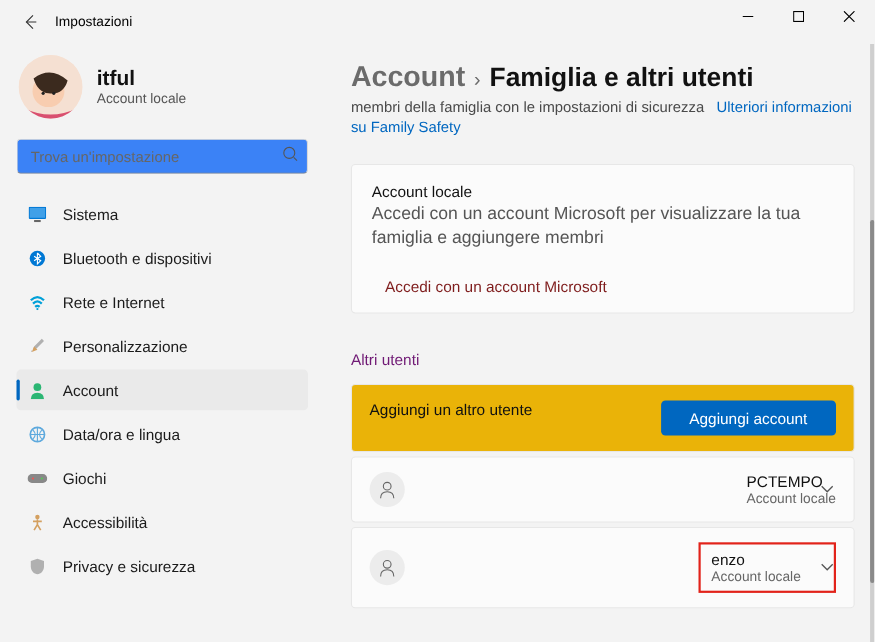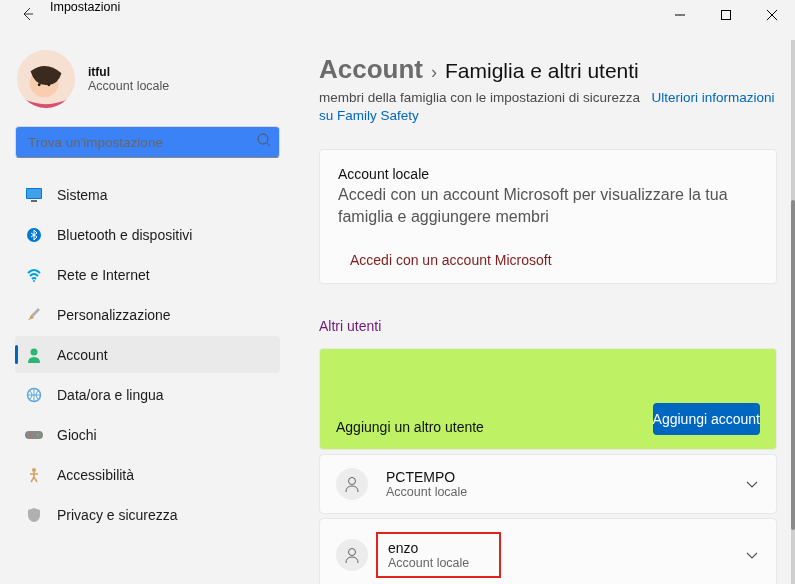--- a/index.html
+++ b/index.html
@@ -1,65 +1,65 @@
 <!DOCTYPE html>
 <html><head>
 <meta charset="utf-8">
 <style>
 * { margin: 0; padding: 0; box-sizing: border-box; font-family: "Segoe UI", sans-serif; }
 body { width: 795px; height: 584px; background: #f3f3f3; overflow: hidden; position: relative; }
 
-.titlebar { height: 40px; display: flex; padding-left: 14px; }
+.titlebar { height: 40px; display: flex; align-items: center; padding-left: 14px; }
 .back-btn { width: 28px; height: 28px; display: flex; align-items: center; justify-content: center; border-radius: 4px; }
 .title-text { font-size: 12.5px; color: #000; margin-left: 8px; }
 .win-ctrls { position: absolute; top: 0; right: 0; display: flex; }
 .win-btn { width: 46px; height: 30px; display: flex; align-items: center; justify-content: center; }
 
 .layout { display: flex; height: calc(100% - 40px); }
 
 .sidebar { width: 295px; padding-left: 15px; flex-shrink: 0; border-right: 0; }
 .user-block { display: flex; align-items: center; padding: 10px 4px 18px 2px; }
 .avatar { width: 58px; height: 58px; border-radius: 50%; background: #f7e3d6; display: flex; align-items: center; justify-content: center; overflow: hidden; position: relative; }
 .avatar svg { width: 62px; height: 62px; }
 .user-meta { margin-left: 13px; }
-.user-name { font-size: 12px; font-weight: 600; color: #111; }
+.user-name { font-size: 19px; font-weight: 600; color: #111; }
 .user-type { font-size: 12.5px; color: #555; }
 
 .search-wrap { position: relative; margin-bottom: 18px; width: 265px; }
 .search-input { width: 100%; height: 32px; padding: 0 34px 0 12px; font-size: 13.5px; border: 1px solid #d9d9d9; border-bottom: 1px solid #868686; border-radius: 4px; background: #3b82f6; outline: none; }
 .search-input::placeholder { color: #666; }
 .search-icon { position: absolute; right: 8px; top: 6px; color: #555; }
 
 .nav { display: flex; flex-direction: column; gap: 3px; }
 .nav-item { display: flex; align-items: center; height: 37px; padding: 0 10px; border-radius: 4px; font-size: 14px; color: #1b1b1b; width: 265px; position: relative; }
 .nav-item.active { background: #eaeaea; }
 .nav-item.active::before { content: ""; position: absolute; left: 0; top: 9px; bottom: 9px; width: 3px; background: #0067c0; border-radius: 2px; }
 .nav-icon { width: 18px; height: 18px; margin-right: 14px; display: flex; align-items: center; justify-content: center; }
 
 .main { flex: 1; padding: 14px 18px 0 24px; overflow: hidden; position: relative; }
 .breadcrumb { display: flex; align-items: baseline; gap: 8px; margin-bottom: 4px; }
 .bc-parent { font-size: 26px; font-weight: 600; color: #6b6b6b; }
 .bc-sep { font-size: 18px; color: #6b6b6b; }
-.bc-current { font-size: 21px; font-weight: 400; color: #111; }
+.bc-current { font-size: 24px; font-weight: 700; color: #111; }
 
 .family-desc { font-size: 13.5px; color: #4a4a4a; margin-top: 4px; line-height: 1.35; }
 .family-link { color: #0067c0; }
 
 .card { background: #fbfbfb; border: 1px solid #e7e7e7; border-radius: 4px; margin-top: 24px; padding: 16px 18px 14px 18px; }
 .card-title { font-size: 14px; color: #111; margin-bottom: 2px; }
 .card-sub { font-size: 16px; color: #555; line-height: 1.35; }
 .ms-link { color: #7f1d1d; font-size: 14px; margin-top: 24px; margin-left: 12px; display: inline-block; }
 
 .section-title { font-size: 14px; color: #701a75; margin-top: 34px; margin-bottom: 14px; }
 
-.add-row { background: #bef264; border: 1px solid #e7e7e7; border-radius: 4px; padding: 14px 16px; display: flex; align-items: flex-end; justify-content: space-between; }
+.add-row { background: #eab308; border: 1px solid #e7e7e7; border-radius: 4px; padding: 14px 16px; display: flex; align-items: flex-start; justify-content: space-between; }
 .add-label { font-size: 14px; color: #111; }
-.add-btn { background: #0067c0; color: #fff; font-size: 14px; border: none; padding: 8px 0; border-radius: 4px; cursor: pointer; margin-top: 40px; }
-
-.user-row { background: #fbfbfb; border: 1px solid #e7e7e7; border-radius: 4px; padding: 13px 16px; display: flex; align-items: center; margin-top: 4px; position: relative; }
+.add-btn { background: #0067c0; color: #fff; font-size: 14px; border: none; padding: 8px 26px; border-radius: 4px; cursor: pointer; }
+
+.user-row { background: #fbfbfb; border: 1px solid #e7e7e7; border-radius: 4px; padding: 13px 16px; display: flex; align-items: center; margin-top: 4px; position: relative; justify-content: space-between; }
 .user-row-icon { width: 32px; height: 32px; border-radius: 50%; background: #ececec; display: flex; align-items: center; justify-content: center; margin-right: 18px; }
 .user-row-name { font-size: 14px; color: #111; }
 .user-row-sub { font-size: 12.5px; color: #666; }
 .chevron { position: absolute; right: 18px; top: 50%; transform: translateY(-50%); color: #555; }
 
 .highlight { border: 2.5px solid #e2231a; padding: 6px 30px 6px 10px; margin-left: -10px; }
 
 .scroll-track { position: absolute; right: 0; top: 0; bottom: 0; width: 4px; background: #cfcfcf; }
 .scroll-thumb { position: absolute; right: 0; top: 160px; width: 4px; height: 330px; background: #8a8a8a; border-radius: 2px; }
 </style>

